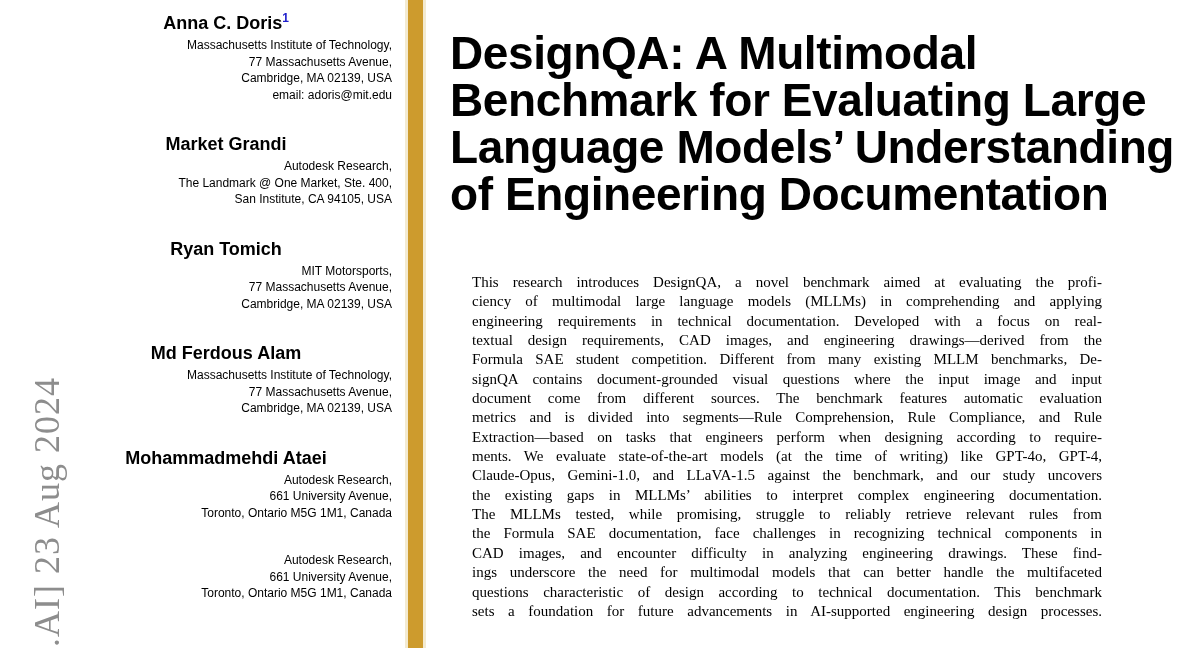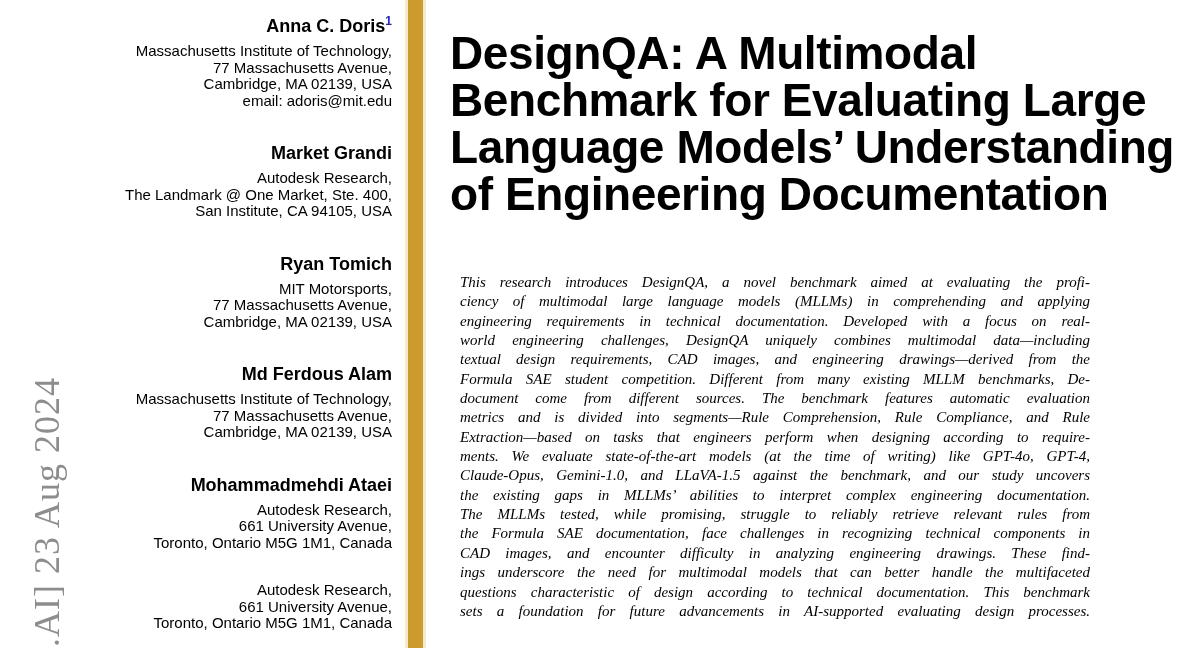--- a/index.html
+++ b/index.html
@@ -38,32 +38,33 @@
     top: 8px;
     width: 332px;
     text-align: right;
   }
   .author-block {
     margin: 0 0 31px 0;
   }
   .author-name {
     font-size: 18px;
     font-weight: bold;
-    line-height: 27px;
+    line-height: 21px;
     margin-bottom: 3px;
     white-space: nowrap;
+    text-align: center;
   }
   .author-sup {
     font-size: 12px;
     font-weight: bold;
     vertical-align: 7px;
     color: #2020cc;
   }
   .author-line {
-    font-size: 15px;
+    font-size: 12px;
     line-height: 16.5px;
     white-space: nowrap;
   }
 
   
   .divider {
     position: absolute;
     left: 405px;
     top: 0;
     width: 15px;
@@ -85,25 +86,24 @@
     font-size: 46px;
     font-weight: bold;
     line-height: 47px;
     letter-spacing: -0.4px;
     white-space: nowrap;
   }
 
   
   .abstract {
     position: absolute;
-    left: 460px;
+    left: 472px;
     top: 273px;
     width: 630px;
     font-family: "Liberation Serif", serif;
-    font-style: italic;
     font-size: 15px;
   }
   .abstract-line {
     line-height: 19.35px;
     text-align: justify;
     text-align-last: justify;
     white-space: normal;
   }
 </style>
 </head>
@@ -165,30 +165,30 @@
     <div class="title-line">DesignQA: A Multimodal</div>
     <div class="title-line">Benchmark for Evaluating Large</div>
     <div class="title-line">Language Models’ Understanding</div>
     <div class="title-line">of Engineering Documentation</div>
   </div>
 
   <div class="abstract">
     <div class="abstract-line">This research introduces DesignQA, a novel benchmark aimed at evaluating the profi-</div>
     <div class="abstract-line">ciency of multimodal large language models (MLLMs) in comprehending and applying</div>
     <div class="abstract-line">engineering requirements in technical documentation. Developed with a focus on real-</div>
-    <div class="abstract-line">world engineering challenges, DesignQA uniquely combines multimodal data—including</div>
     <div class="abstract-line">textual design requirements, CAD images, and engineering drawings—derived from the</div>
     <div class="abstract-line">Formula SAE student competition. Different from many existing MLLM benchmarks, De-</div>
+    <div class="abstract-line">signQA contains document-grounded visual questions where the input image and input</div>
     <div class="abstract-line">document come from different sources. The benchmark features automatic evaluation</div>
     <div class="abstract-line">metrics and is divided into segments—Rule Comprehension, Rule Compliance, and Rule</div>
     <div class="abstract-line">Extraction—based on tasks that engineers perform when designing according to require-</div>
     <div class="abstract-line">ments. We evaluate state-of-the-art models (at the time of writing) like GPT-4o, GPT-4,</div>
     <div class="abstract-line">Claude-Opus, Gemini-1.0, and LLaVA-1.5 against the benchmark, and our study uncovers</div>
     <div class="abstract-line">the existing gaps in MLLMs’ abilities to interpret complex engineering documentation.</div>
     <div class="abstract-line">The MLLMs tested, while promising, struggle to reliably retrieve relevant rules from</div>
     <div class="abstract-line">the Formula SAE documentation, face challenges in recognizing technical components in</div>
     <div class="abstract-line">CAD images, and encounter difficulty in analyzing engineering drawings. These find-</div>
     <div class="abstract-line">ings underscore the need for multimodal models that can better handle the multifaceted</div>
     <div class="abstract-line">questions characteristic of design according to technical documentation. This benchmark</div>
-    <div class="abstract-line">sets a foundation for future advancements in AI-supported evaluating design processes.</div>
+    <div class="abstract-line">sets a foundation for future advancements in AI-supported engineering design processes.</div>
   </div>
 
 </div>
 
 </body></html>

